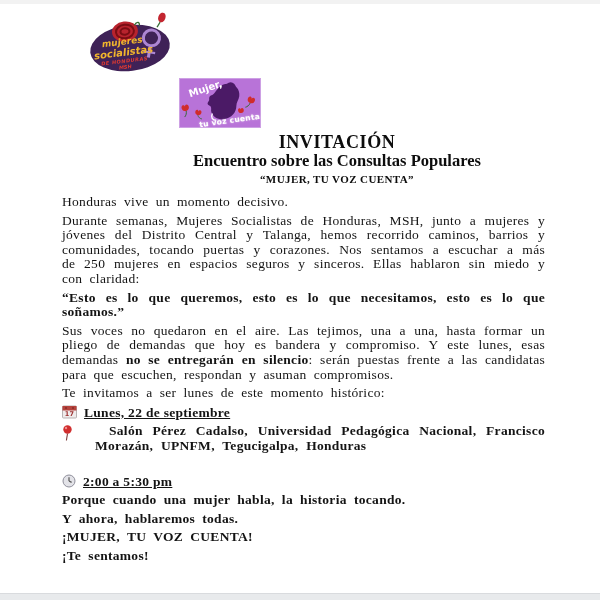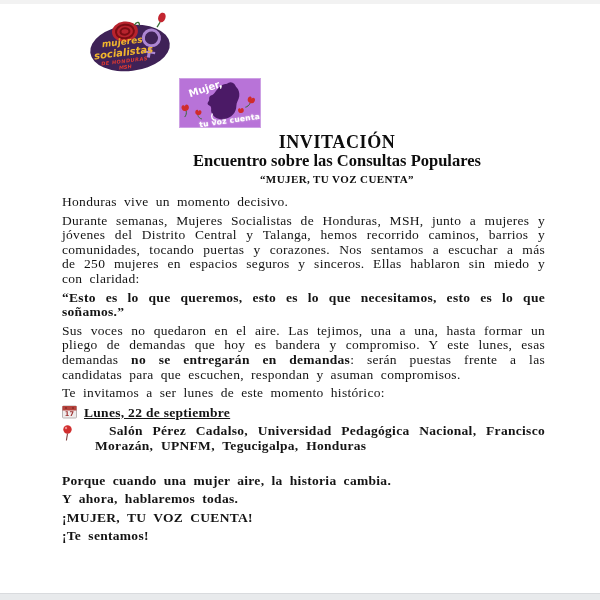--- a/index.html
+++ b/index.html
@@ -128,42 +128,49 @@
   <div class="title">
     <div class="title-l1">INVITACIÓN</div>
     <div class="title-l2">Encuentro sobre las Consultas Populares</div>
     <div class="title-l3">“MUJER, TU VOZ CUENTA”</div>
   </div>
 
   <div class="content">
     <p>Honduras vive un momento decisivo.</p>
     <p>Durante semanas, Mujeres Socialistas de Honduras, MSH, junto a mujeres y jóvenes del Distrito Central y Talanga, hemos recorrido caminos, barrios y comunidades, tocando puertas y corazones. Nos sentamos a escuchar a más de 250 mujeres en espacios seguros y sinceros. Ellas hablaron sin miedo y con claridad:</p>
     <p class="b">“Esto es lo que queremos, esto es lo que necesitamos, esto es lo que soñamos.”</p>
-    <p><span>Sus voces no quedaron en el aire. Las tejimos, una a una, hasta formar un pliego de demandas que hoy es bandera y compromiso. Y este lunes, esas demandas </span><span class="b">no se entregarán en demandas</span><span>: serán puestas frente a las candidatas para que escuchen, respondan y asuman compromisos.</span></p>
+    <p><span>Sus voces no quedaron en el aire. Las tejimos, una a una, hasta formar un pliego de demandas que hoy es bandera y compromiso. Y este lunes, esas demandas </span><span class="b">no se entregarán en silencio</span><span>: serán puestas frente a las candidatas para que escuchen, respondan y asuman compromisos.</span></p>
     <p>Te invitamos a ser lunes de este momento histórico:</p>
 
     <div class="row">
       <svg width="15" height="14" viewBox="0 0 15 14">
         <rect x="0.5" y="1" width="14" height="12" rx="1" fill="#efecec" stroke="#b9b3b3"></rect>
         <rect x="0.5" y="1" width="14" height="4.5" fill="#b5433c"></rect>
         <circle cx="4" cy="3" r="1" fill="#8a2a26"></circle>
         <circle cx="11" cy="3" r="1" fill="#8a2a26"></circle>
         <text x="7.5" y="11.2" font-size="6.5" text-anchor="middle" fill="#9c3131" font-family="DejaVu Sans">17</text>
       </svg><span>Lunes, 22 de septiembre</span>
     </div>
 
     <div class="loc">
       <svg width="11" height="17" viewBox="0 0 11 17">
         <circle cx="5.5" cy="4.5" r="4.2" fill="#d12f2f"></circle>
         <circle cx="4" cy="3" r="1.2" fill="#ef8f8f"></circle>
         <path d="M5.5 8.7 L4.4 15.5" stroke="#7d3b3b" stroke-width="1.1"></path>
       </svg><span>Salón Pérez Cadalso, Universidad Pedagógica Nacional, Francisco Morazán, UPNFM, Tegucigalpa, Honduras</span>
     </div>
 
+    <div class="row">
+      <svg width="14" height="14" viewBox="0 0 14 14">
+        <circle cx="7" cy="7" r="6" fill="#e3e3e8" stroke="#8f8f9b"></circle>
+        <path d="M7 7 L7 3.2" stroke="#555" stroke-width="1.2"></path>
+        <path d="M7 7 L9.6 8.4" stroke="#555" stroke-width="1.2"></path>
+      </svg><span>2:00 a 5:30 pm</span>
+    </div>
 
-    <p class="b">Porque cuando una mujer aire, la historia cambia.</p>
+    <p class="b">Porque cuando una mujer habla, la historia tocando.</p>
     <p class="closing-plain">Y ahora, hablaremos todas.</p>
     <p class="b">¡MUJER, TU VOZ CUENTA!</p>
     <p class="b">¡Te sentamos!</p>
   </div>
 
   <div class="edge-bottom"></div>
 </div>
 
 </body></html>

